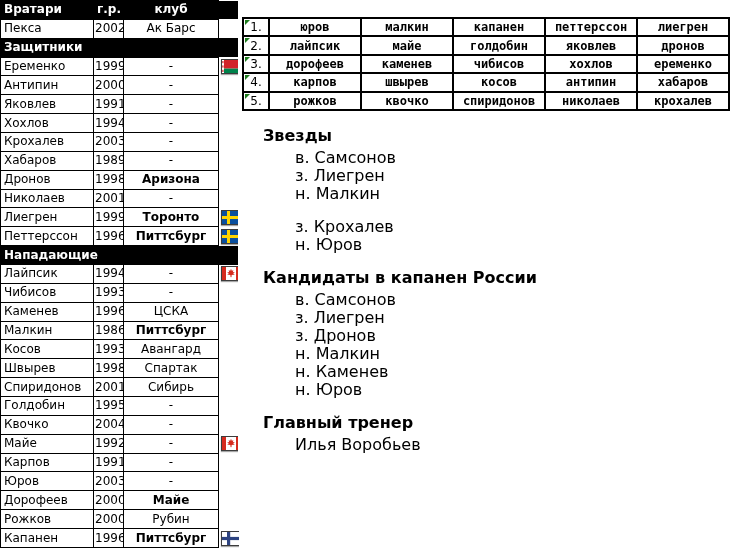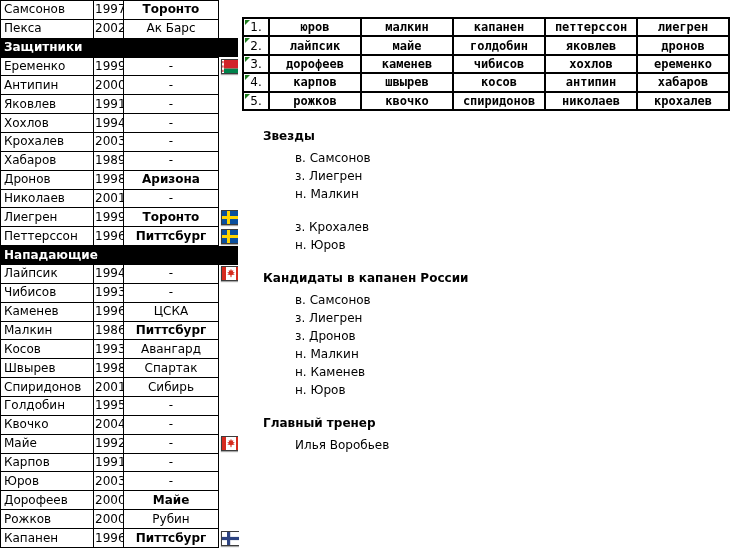--- a/index.html
+++ b/index.html
@@ -87,43 +87,43 @@
     position: absolute; top: 1px; left: 1px;
     width: 0; height: 0;
     border-top: 5px solid #1e7d1e;
     border-right: 5px solid transparent;
   }
 
   
   .lists {
     position: absolute; left: 263px; top: 127px;
     width: 300px;
-    font-size: 12px;
+    font-size: 16px;
   }
   .group { margin: 0 0 15px 0; }
   .group-title { font-weight: bold; line-height: 18px; margin-bottom: 4px; }
   .group-item  { line-height: 18px; margin-left: 32px; }
 </style>
 </head>
 <body>
 
 <table class="roster">
   <colgroup>
     <col style="width:93px">
       <col style="width:30px">
       <col style="width:95px">
       <col style="width:20px">
   </colgroup>
   <tbody id="roster-body">
-  <tr>
-        <td class="name">Самсонов</td>
-        <td class="year">1997</td>
-        <td class="club bold">Торонто</td>
-        <td class="flagcell"></td>
-      </tr>
+    <tr class="hdr">
+      <td class="c1 name">Вратари</td>
+      <td class="c2">г.р.</td>
+      <td class="c3">клуб</td>
+      <td class="flagcell"></td>
+    </tr>
       <tr>
         <td class="name">Пекса</td>
         <td class="year">2002</td>
         <td class="club">Ак Барс</td>
         <td class="flagcell"></td>
       </tr>
       <tr class="sect">
         <td colspan="3">Защитники</td>
         <td class="flagcell"></td>
       </tr>

